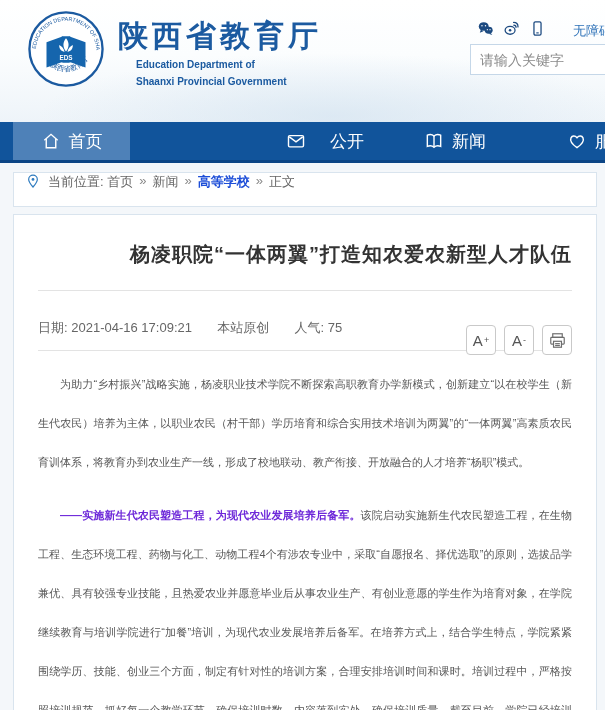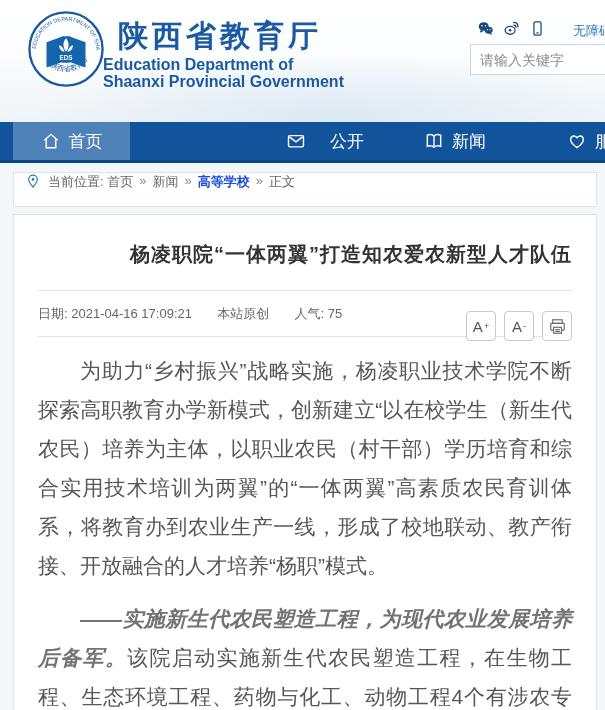--- a/index.html
+++ b/index.html
@@ -17,22 +17,22 @@
       radial-gradient(ellipse 420px 90px at 55% 95%, rgba(205,223,238,.55), rgba(205,223,238,0) 70%),
       linear-gradient(180deg,#ffffff 0%, #fbfdfe 45%, #eef4f9 100%);
   }
   .logo { position:absolute; left:27px; top:10px; width:78px; height:78px; }
   .site-title {
     position:absolute; left:118px; top:16px;
     font-family:"DejaVu Serif","Liberation Serif",serif;
     font-size:30px; font-weight:bold; color:#1b5aa0; letter-spacing:4px; white-space:nowrap;
   }
   .site-sub {
-    position:absolute; left:103px; top:56px;
-    font-size:16px; font-weight:bold; color:#1b5aa0; line-height:17px; white-space:nowrap;
+    position:absolute; left:136px; top:56px;
+    font-size:10px; font-weight:bold; color:#1b5aa0; line-height:17px; white-space:nowrap;
   }
   .top-icons { position:absolute; left:477px; top:20px; display:flex; gap:9px; align-items:center; }
   .top-icons svg { width:17px; height:17px; display:block; }
   .accessibility {
     position:absolute; left:573px; top:22px;
     font-size:13px; color:#2e72b8; white-space:nowrap;
   }
   .search-box {
     position:absolute; left:470px; top:44px; width:220px; height:31px;
     background:#fff; border:1px solid #c5d7e8;
@@ -76,38 +76,38 @@
     position:absolute; left:13px; top:214px; width:584px; height:570px;
     background:#fff; border:1px solid #d9e4ee;
     padding:0 24px;
   }
   .art-title {
     margin-top:26px; text-align:right;
     font-size:20px; font-weight:bold; color:#333; letter-spacing:1px;
   }
   .rule { border:0; border-top:1px solid #e3e3e3; margin-top:22px; }
   .meta-wrap { position:relative; }
-  .meta-line { margin-top:14px; font-size:13px; color:#666; }
+  .meta-line { margin-top:28px; font-size:13px; color:#666; }
   .meta-line .gap { display:inline-block; width:18px; }
   .src-link { color:#f08519; text-decoration:none; cursor:pointer; }
   .tools { position:absolute; right:0; top:6px; display:flex; gap:8px; }
   .tool-btn {
     width:30px; height:30px; background:#fff; border:1px solid #c9c9c9; border-radius:4px;
     display:flex; align-items:center; justify-content:center;
     font-size:15px; color:#555; cursor:pointer;
   }
   .tool-btn sup { font-size:9px; margin-left:1px; }
   .tool-btn svg { width:19px; height:19px; }
   .body-text { margin-top:6px; }
   .body-text p {
     margin-top:14px;
-    font-size:21px; line-height:39px; color:#575757;
+    font-size:11px; line-height:39px; color:#575757;
     text-indent:2em; text-align:justify;
   }
-  .body-text .lead { font-weight:bold; color:#737373;font-style:italic; }
+  .body-text .lead { font-weight:bold; color:#6d28d9; }
 </style>
 </head>
 <body>
 
 <div class="header">
   <svg class="logo" viewBox="0 0 80 80">
     <circle cx="40" cy="40" r="37.5" fill="#ffffff" stroke="#1b5aa0" stroke-width="2.4"></circle>
     <defs>
       <path id="arcTop" d="M9 42 A31 31 0 0 1 71 42"></path>
       <path id="arcBot" d="M15 44 A26 26 0 0 0 65 44"></path>

